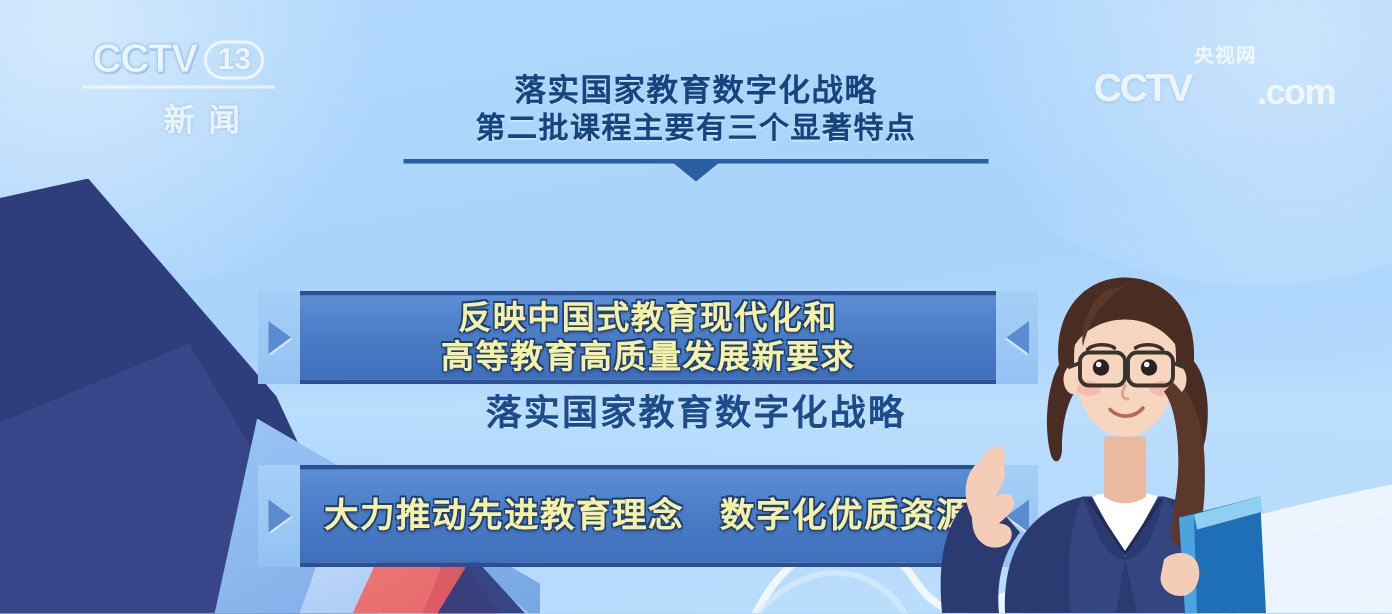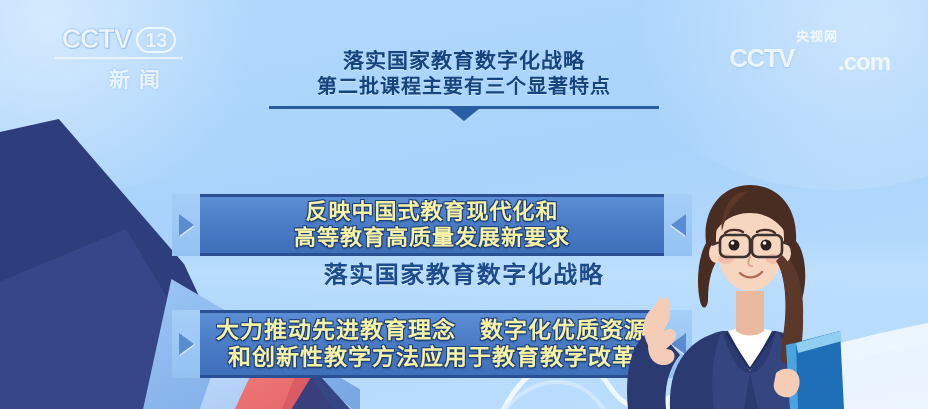--- a/index.html
+++ b/index.html
@@ -316,21 +316,20 @@
   </div>
 
   <div class="mid-line">落实国家教育数字化战略</div>
 
   <div class="banner-row r2">
     <div class="arrow-pad">
       <div class="arrow-tri-right"></div>
     </div>
     <div class="banner-box">
       <div class="banner-text">大力推动先进教育理念　数字化优质资源</div>
-      <div class="banner-text">和创新性教学方法应用于教育教学改革</div>
     </div>
     <div class="arrow-pad">
       <div class="arrow-tri-left"></div>
     </div>
   </div>
 
   <svg class="teacher" viewBox="0 0 260 250">
 
     <g>
       <path d="M18,250 C14,205 24,178 46,168 L70,196 C58,210 54,230 56,250 Z" fill="#2b3a70"></path>

